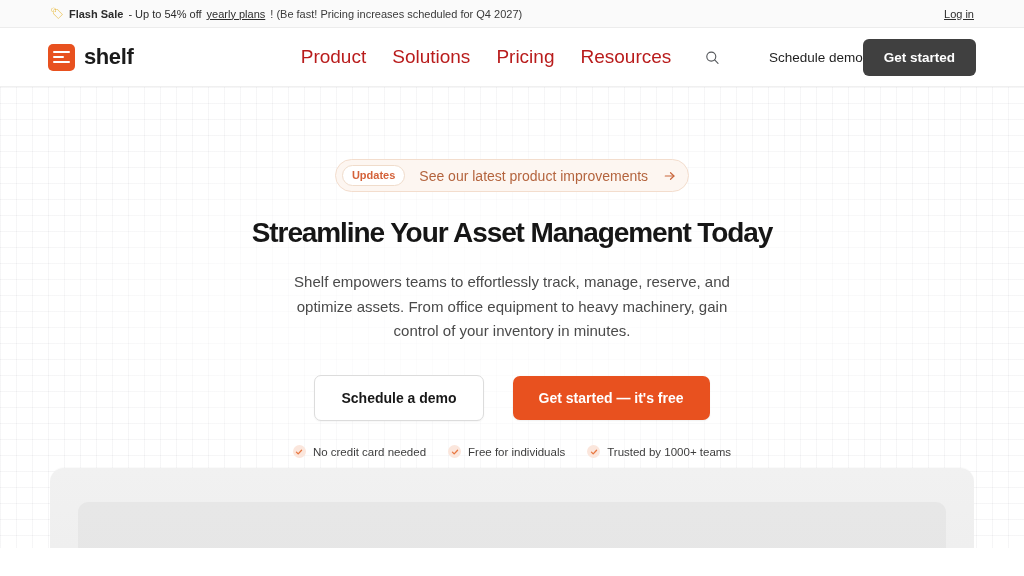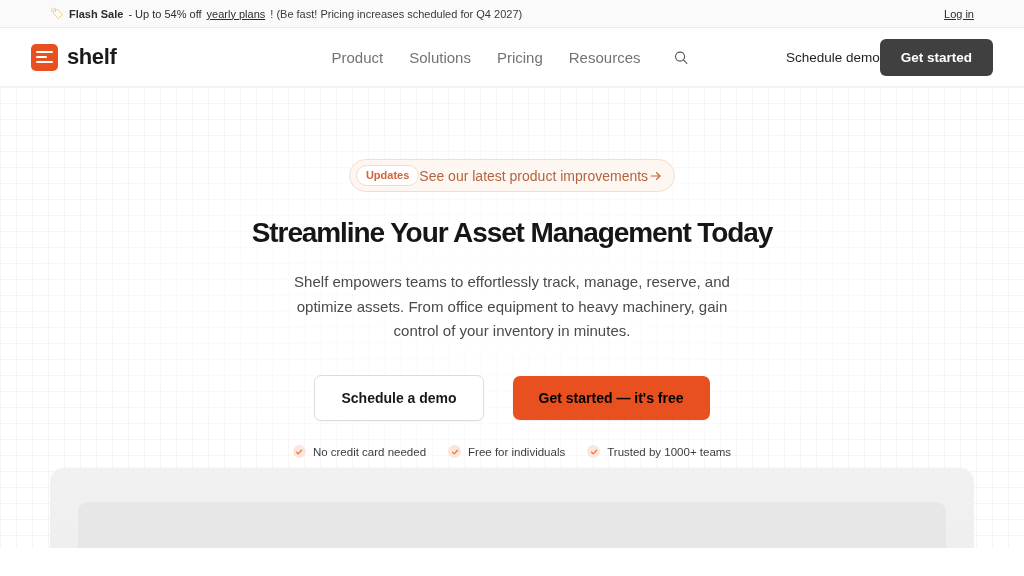--- a/index.html
+++ b/index.html
@@ -59,21 +59,21 @@
     text-decoration: underline;
     cursor: pointer;
   }
 
   
   .site-header {
     height: 58px;
     background: #ffffff;
     display: flex;
     align-items: center;
-    padding: 0 31px;
+    padding: 0 48px;
     position: relative;
     z-index: 5;
   }
   .brand {
     display: flex;
     align-items: center;
     gap: 9px;
     cursor: pointer;
   }
   .brand-mark {
@@ -106,22 +106,22 @@
 
   .main-nav {
     position: absolute;
     left: 50%;
     transform: translateX(-50%);
     display: flex;
     align-items: center;
     gap: 26px;
   }
   .nav-item {
-    font-size: 15px;
-    color: #737373;
+    font-size: 19px;
+    color: #b91c1c;
     cursor: pointer;
     white-space: nowrap;
   }
   .nav-search {
     display: flex;
     align-items: center;
     justify-content: center;
     width: 22px;
     height: 22px;
     cursor: pointer;
@@ -177,21 +177,21 @@
     z-index: 2;
     display: flex;
     flex-direction: column;
     align-items: center;
     padding-top: 72px;
   }
 
   .updates-pill {
     display: inline-flex;
     align-items: center;
-    gap: 0;
+    gap: 14px;
     background: #fdf6f1;
     border: 1px solid #f3ddcd;
     border-radius: 999px;
     padding: 5px 12px 5px 6px;
     cursor: pointer;
   }
   .updates-tag {
     background: #ffffff;
     border: 1px solid #f0dccb;
     border-radius: 999px;
@@ -252,21 +252,21 @@
     box-shadow: 0 1px 2px rgba(0,0,0,0.04);
     white-space: nowrap;
   }
   .btn-primary-lg {
     background: #e8511f;
     border: none;
     border-radius: 7px;
     padding: 14px 26px;
     font-size: 14px;
     font-weight: 600;
-    color: #000000;
+    color: #ffffff;
     cursor: pointer;
     font-family: inherit;
     box-shadow: 0 1px 2px rgba(0,0,0,0.06);
     white-space: nowrap;
   }
 
   .trust-row {
     margin-top: 24px;
     display: flex;
     align-items: center;

